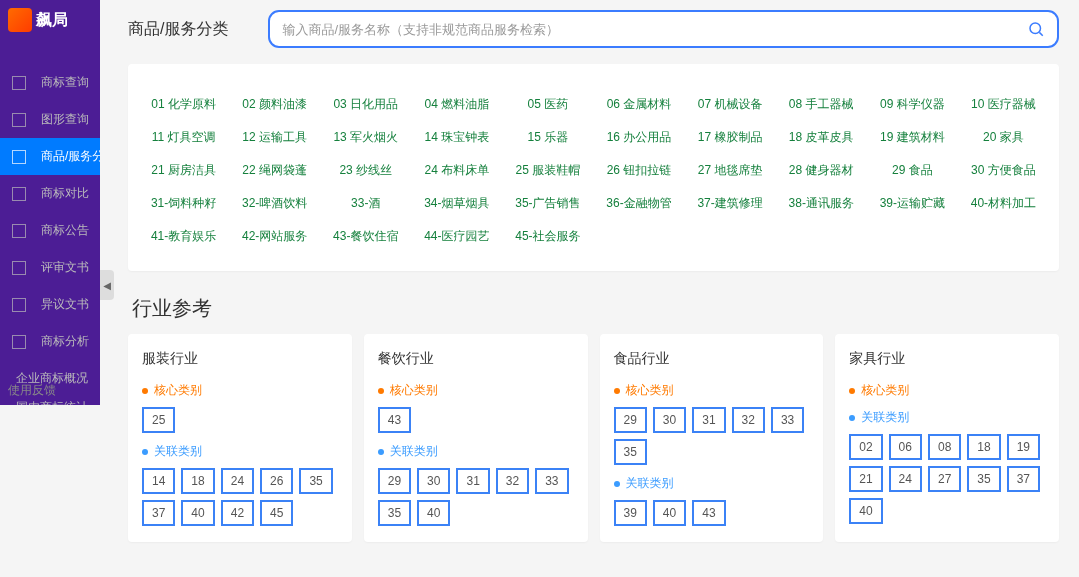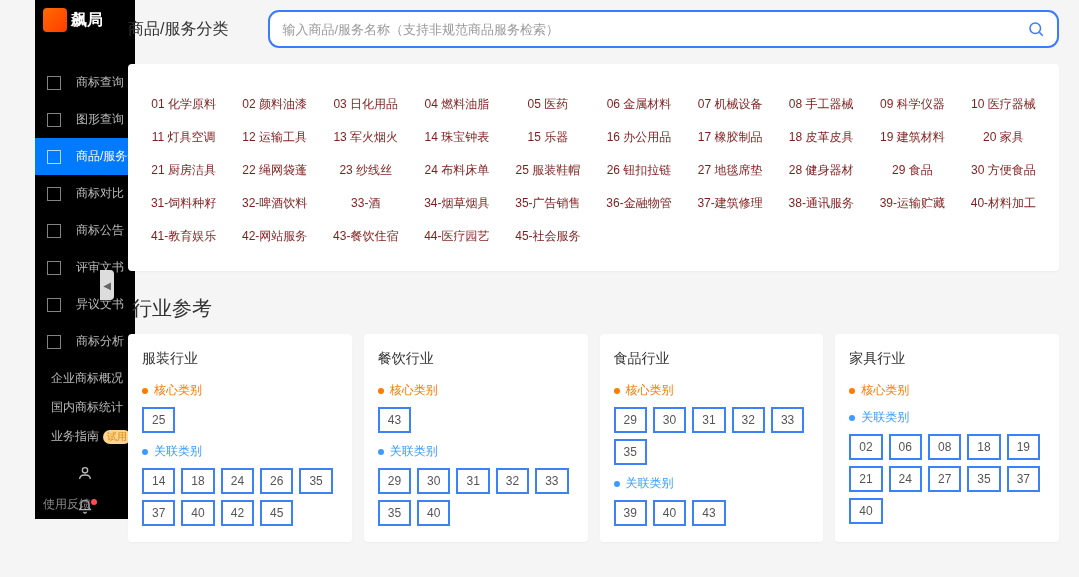--- a/index.html
+++ b/index.html
@@ -1,17 +1,17 @@
 <!DOCTYPE html>
 <html><head>
 <meta charset="utf-8">
 <style>
 * { margin: 0; padding: 0; box-sizing: border-box; }
 body { font-family: "Microsoft YaHei", Arial, sans-serif; font-size: 13px; background: #f5f5f5; color: #333; width: 1079px; height: 577px; overflow: hidden; position: relative; }
-.sidebar { position: absolute; left: 0; top: 0; width: 100px; height: 519px; background: #000000; color: #ccc; overflow: hidden; margin-left: 35px; }
+.sidebar { position: absolute; left: 0; top: 0; width: 100px; height: 405px; background: #4c1d95; color: #ccc; overflow: hidden; }
 .logo { height: 40px; display: flex; align-items: center; padding-left: 8px; }
 .logo-icon { width: 24px; height: 24px; background: linear-gradient(135deg, #ff6b00, #ff3c00); border-radius: 4px; margin-right: 4px; }
 .logo-text { color: #fff; font-weight: bold; font-size: 16px; }
 .nav { margin-top: 24px; }
 .nav-item { padding: 10px 8px 10px 12px; font-size: 12px; display: flex; align-items: center; cursor: pointer; color: #bbb; white-space: nowrap; gap: 9px; }
 .nav-item.active { background: #007BFF; color: #fff; }
 .nav-icon { width: 14px; height: 14px; border: 1px solid currentColor; margin-right: 6px; flex-shrink: 0; opacity: 0.7; }
 .nav-sub { padding: 6px 0 6px 16px; font-size: 12px; color: #bbb; cursor: pointer; white-space: nowrap; }
 .nav-sub.badge-line { display: flex; align-items: center; font-family: Liberation Mono, monospace; }
 .pill-badge { background: #ffd591; color: #6b3; color:#d48806; border-radius: 7px; font-size: 10px; padding: 0 4px; margin-left: 4px; }
@@ -24,21 +24,21 @@
 .collapse-handle { position: absolute; left: 100px; top: 270px; width: 14px; height: 30px; background: #ddd; border-radius: 0 4px 4px 0; z-index: 5; display: flex; align-items: center; justify-content: center; color: #666; font-size: 10px; }
 .main { position: absolute; left: 100px; top: 0; right: 0; bottom: 0; overflow-y: auto; padding: 0; }
 .header-row { display: flex; align-items: center; padding: 10px 20px 16px 28px; }
 .page-title { font-size: 16px; color: #333; flex-shrink: 0; margin-right: 40px; }
 .search-box { flex: 1; border: 2px solid #3b7cff; border-radius: 11px; height: 38px; display: flex; align-items: center; padding: 0 12px; background: #fff; }
 .search-input { flex: 1; border: none; outline: none; font-size: 13px; color: #888; }
 .search-input::placeholder { color: #999; }
 .search-icon-svg { width: 18px; height: 18px; stroke: #3b7cff; fill: none; stroke-width: 2; }
 .cat-card { background: #fff; margin: 0 20px 24px 28px; border-radius: 4px; padding: 24px 10px 18px 10px; box-shadow: 0 1px 2px rgba(0,0,0,0.04); }
 .cat-grid { display: flex; flex-wrap: wrap; }
-.cat-item { width: 10%; text-align: center; padding: 8px 2px; font-size: 12px; color: #7f1d1d; cursor: pointer; white-space: nowrap; overflow: hidden; }
+.cat-item { width: 10%; text-align: center; padding: 8px 2px; font-size: 12px; color: #15803d; cursor: pointer; white-space: nowrap; overflow: hidden; }
 .section-title { font-size: 20px; color: #333; padding: 0 0 12px 32px; }
 .industry-row { display: flex; gap: 12px; padding: 0 20px 0 28px; }
 .ind-card { flex: 1; background: #fff; border-radius: 4px; padding: 16px 14px; box-shadow: 0 1px 2px rgba(0,0,0,0.04); }
 .ind-title { font-size: 14px; font-weight: 500; margin-bottom: 14px; }
 .group-label { font-size: 12px; margin: 10px 0 8px 0; display: flex; align-items: center; }
 .dot-orange { width: 6px; height: 6px; background: #ff7a00; border-radius: 50%; margin-right: 6px; }
 .dot-blue { width: 6px; height: 6px; background: #3b9cff; border-radius: 50%; margin-right: 6px; }
 .lbl-orange { color: #ff7a00; }
 .lbl-blue { color: #3b9cff; }
 .tag-wrap { display: flex; flex-wrap: wrap; gap: 6px; }

